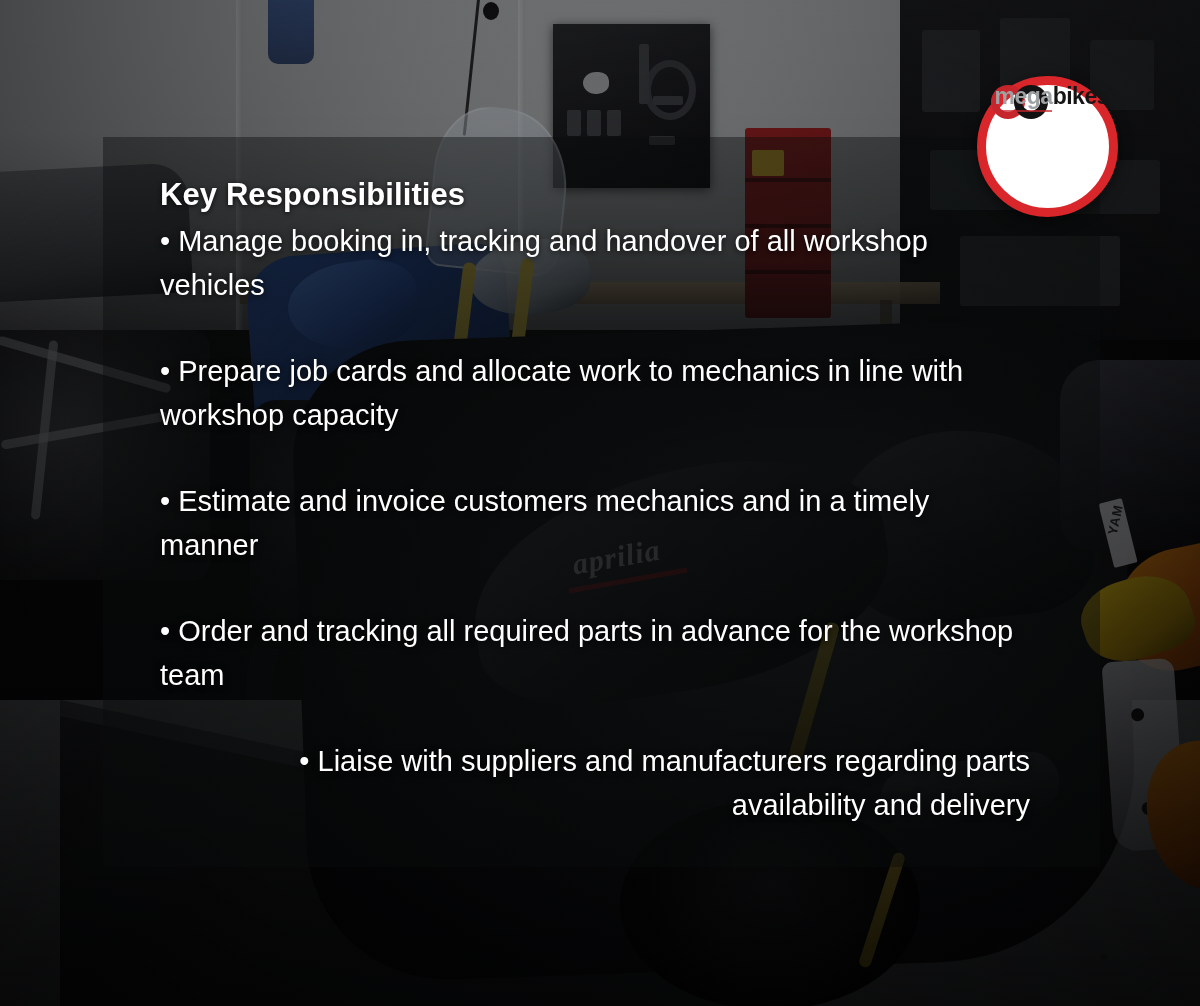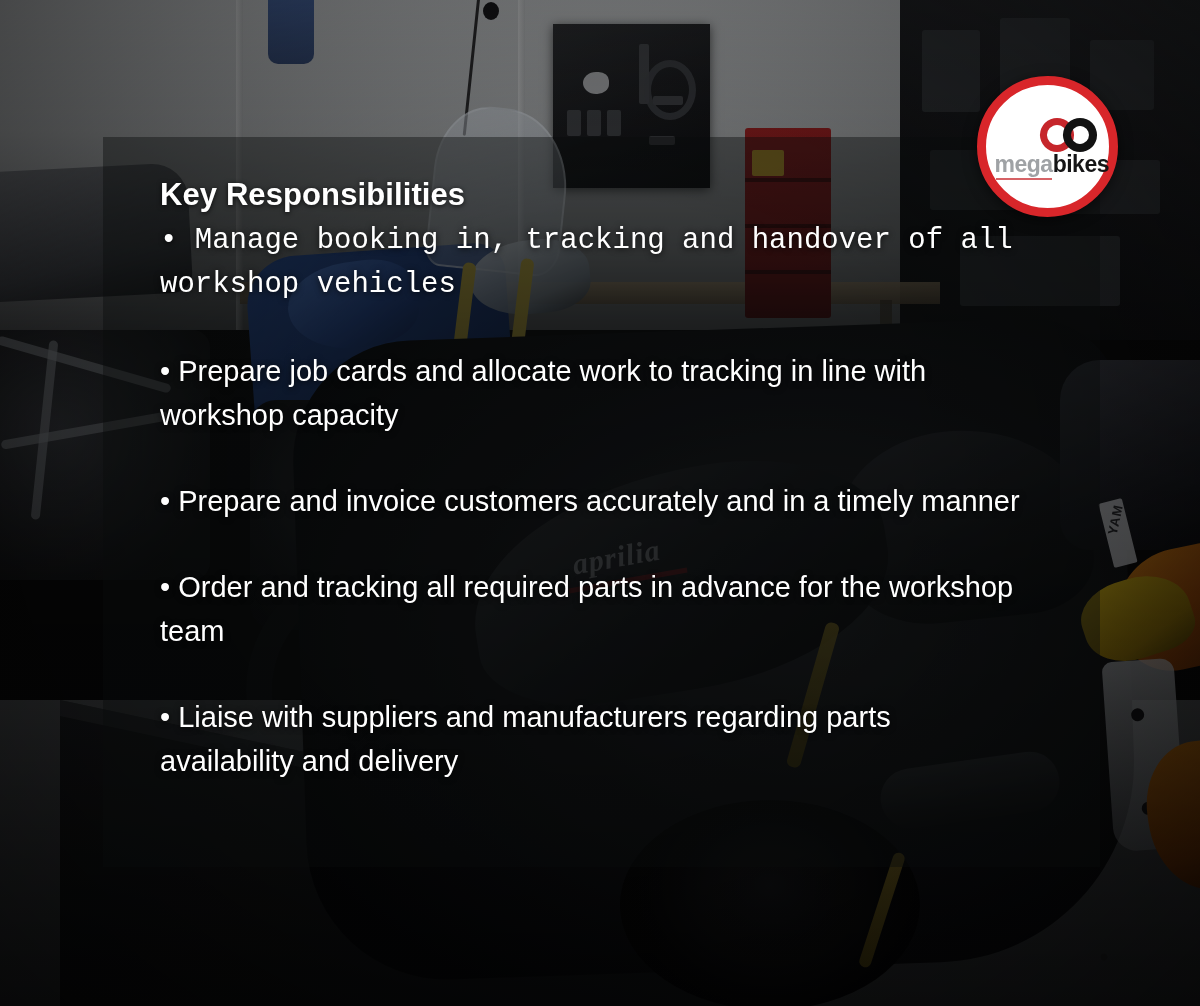--- a/index.html
+++ b/index.html
@@ -460,38 +460,38 @@
   }
   .bullet {
     font-size: 29px;
     font-weight: 400;
     color: #ffffff;
     line-height: 1.52;
     margin: 0 0 42px 0;
     text-shadow: 0 1px 6px rgba(0,0,0,.85);
     max-width: 870px;
   }
-  .bullet.first { margin-top: 0; font-family: Liberation Mono, monospace; }
-  .bullet:last-child { margin-bottom: 8px; }
+  .bullet.first { margin-top: 0; }
+  .bullet:last-child { margin-bottom: 8px; text-align: right; }
 
   
   .logo-badge {
     position: absolute;
     left: 977px;
     top: 76px;
     width: 141px;
     height: 141px;
     border-radius: 50%;
     background: #ffffff;
     border: 9px solid #d8262a;
     box-sizing: border-box;
     box-shadow: 0 3px 14px rgba(0,0,0,.55);
     display: flex;
-    flex-direction: column;
-    align-items: flex-end;
+    flex-direction: row;
+    align-items: flex-start;
     justify-content: center;
   }
   .logo-rings {
     position: relative;
     width: 74px;
     height: 34px;
     margin-bottom: 1px;
   }
   .ring {
     position: absolute;
@@ -632,22 +632,22 @@
 
     <div class="photo-grade"></div>
     <div class="photo-vignette"></div>
   </div>
 
   <div class="text-panel"></div>
 
   <div class="copy">
     <h1 class="heading">Key Responsibilities</h1>
     <p class="bullet first">• Manage booking in, tracking and handover of all workshop vehicles</p>
-    <p class="bullet">• Prepare job cards and allocate work to tracking in line with workshop capacity</p>
-    <p class="bullet">• Prepare and invoice customers accurately and in a timely manner</p>
+    <p class="bullet">• Prepare job cards and allocate work to mechanics in line with workshop capacity</p>
+    <p class="bullet">• Estimate and invoice customers mechanics and in a timely manner</p>
     <p class="bullet">• Order and tracking all required parts in advance for the workshop team</p>
     <p class="bullet">• Liaise with suppliers and manufacturers regarding parts availability and delivery</p>
   </div>
 
   <div class="logo-badge">
     <div class="logo-rings">
       <span class="ring ring-red"></span>
       <span class="ring ring-black"></span>
     </div>
     <div class="logo-wordmark">

